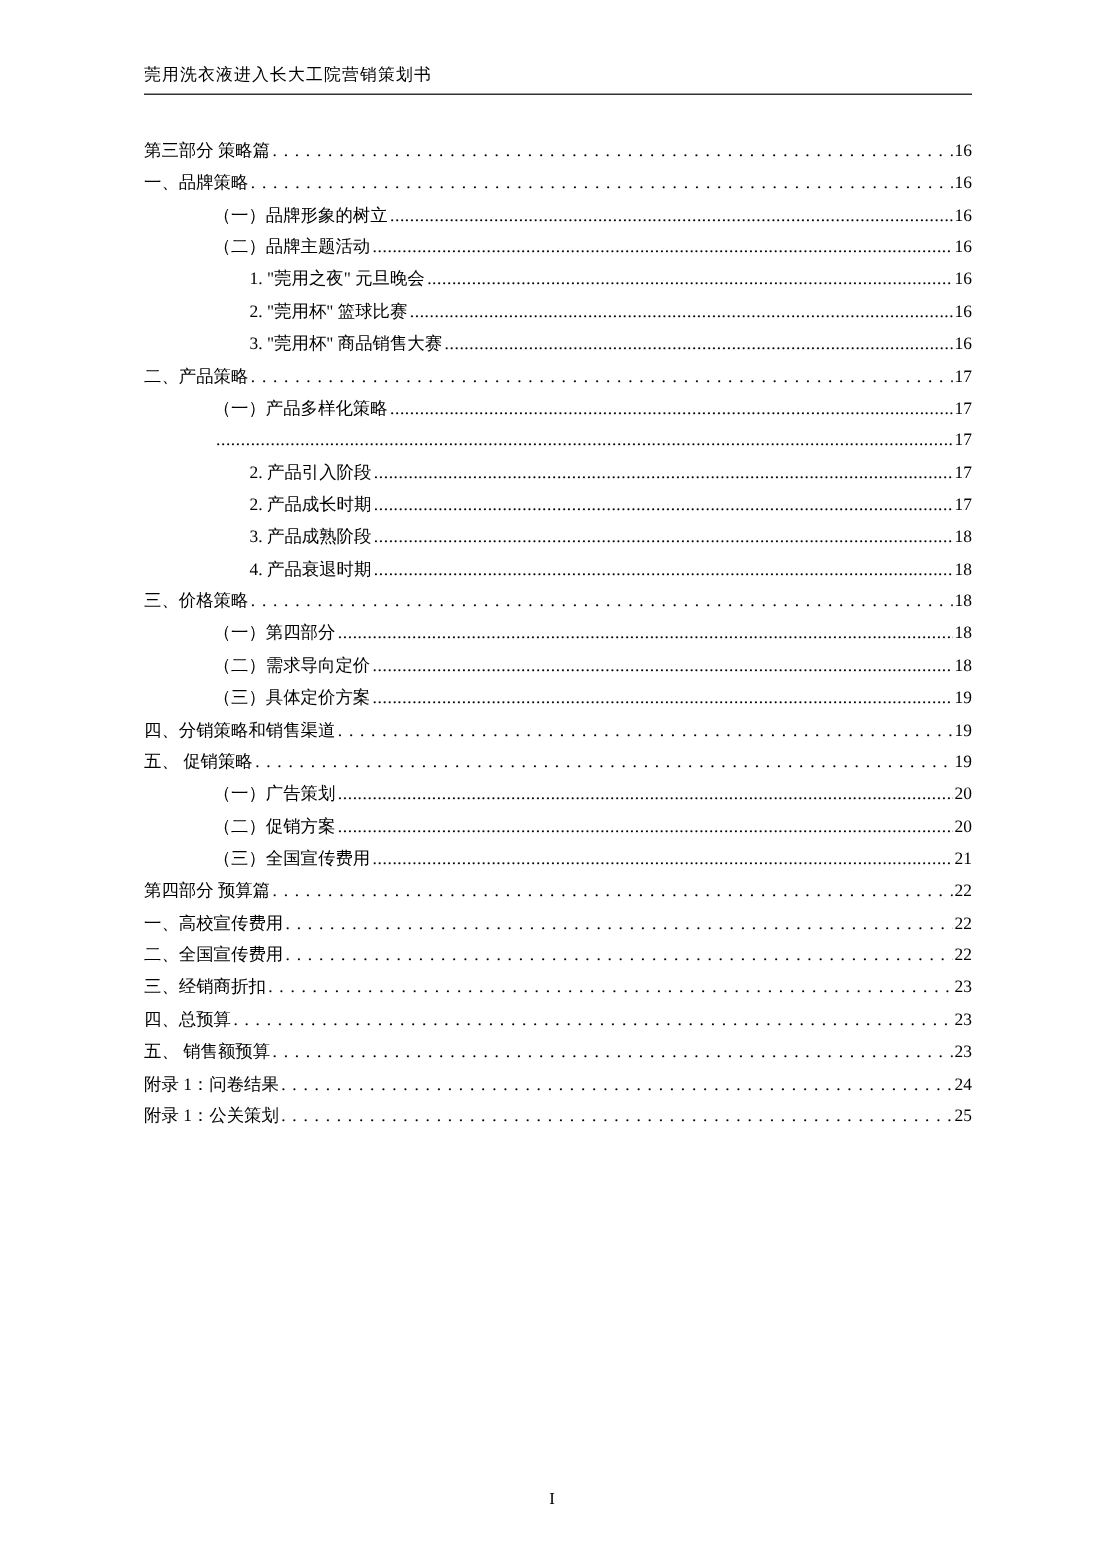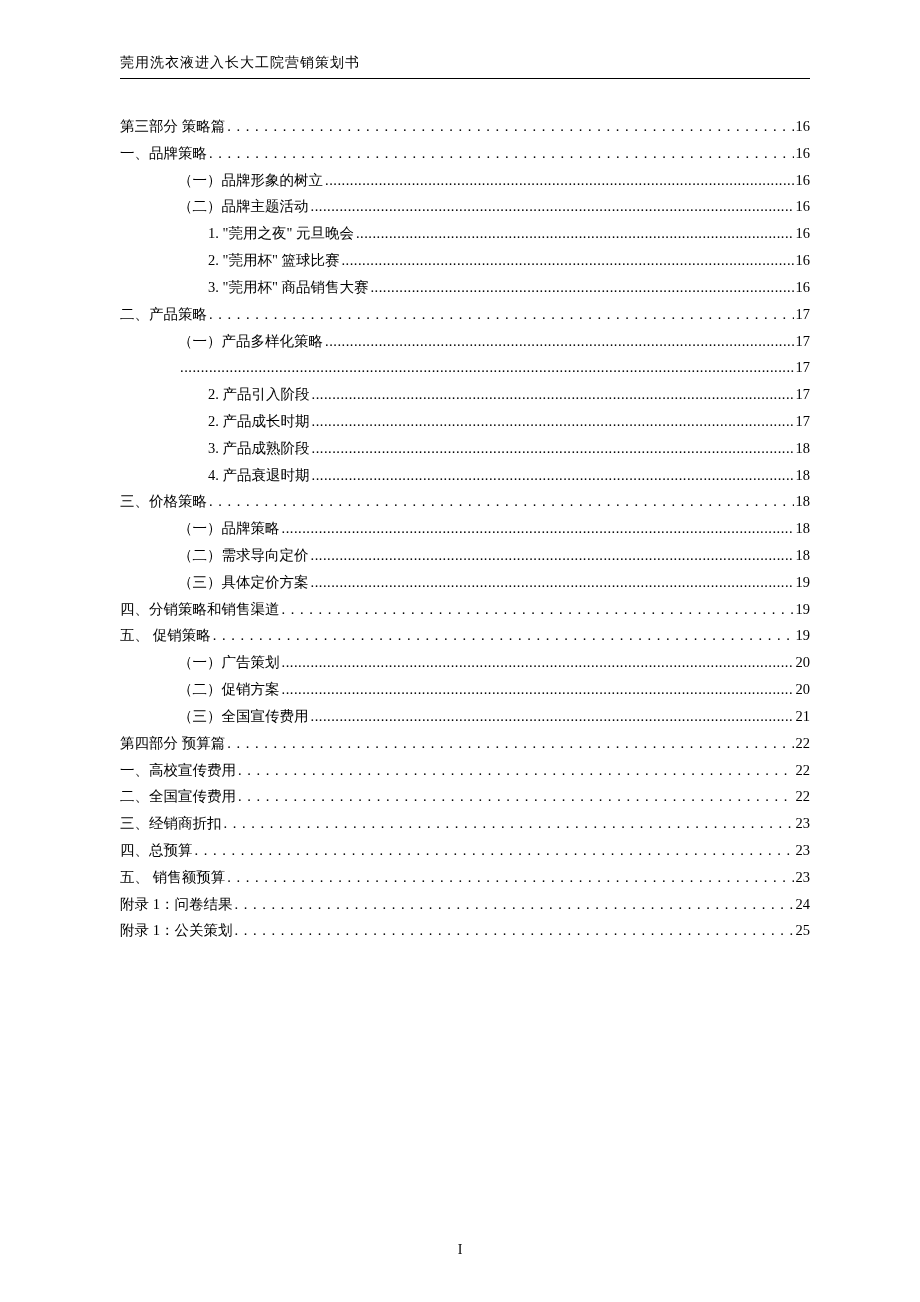--- a/index.html
+++ b/index.html
@@ -141,21 +141,21 @@
         <span class="toc-label">4. 产品衰退时期</span>
         <span class="toc-leader leader-dot-dense"></span>
         <span class="toc-page">18</span>
       </div>
       <div class="toc-row indent-0">
         <span class="toc-label">三、价格策略</span>
         <span class="toc-leader leader-dot-spaced"></span>
         <span class="toc-page">18</span>
       </div>
       <div class="toc-row indent-1">
-        <span class="toc-label">（一）品牌策略</span>
+        <span class="toc-label">（一）第四部分</span>
         <span class="toc-leader leader-dot-dense"></span>
         <span class="toc-page">18</span>
       </div>
       <div class="toc-row indent-1">
         <span class="toc-label">（二）需求导向定价</span>
         <span class="toc-leader leader-dot-dense"></span>
         <span class="toc-page">18</span>
       </div>
       <div class="toc-row indent-1">
         <span class="toc-label">（三）具体定价方案</span>

